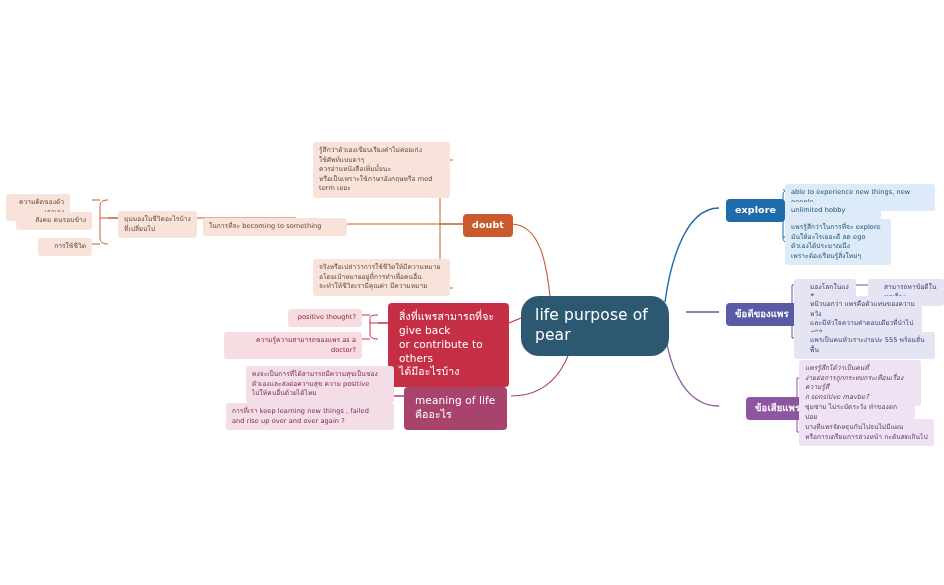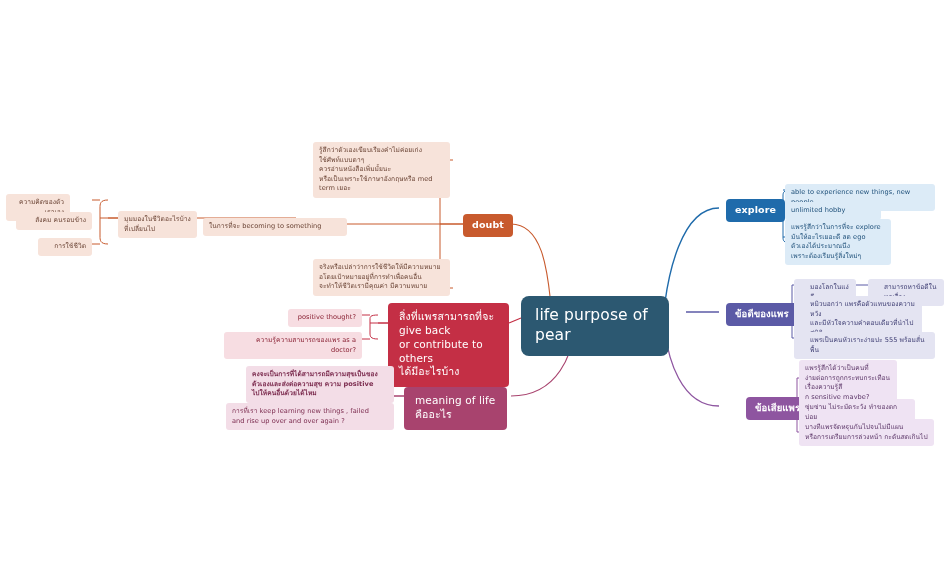--- a/index.html
+++ b/index.html
@@ -32,21 +32,21 @@
     border-radius: 5px;
     line-height: 1.32;
     white-space: pre-line;
   }
   
   .root {
     background: #2c5871;
     color: #ffffff;
     font-size: 15.5px;
     padding: 9px 14px 10px 14px;
-    border-radius: 8px;
+    border-radius: 18px;
     letter-spacing: .1px;
   }
   
   .topic {
     color: #ffffff;
     font-size: 9.5px;
     font-weight: bold;
     padding: 5px 9px 5px 9px;
     border-radius: 4px;
     letter-spacing: .1px;
@@ -178,21 +178,21 @@
   <div class="node topic big c-red" style="left:388px; top:303px; width:121px;">สิ่งที่แพรสามารถที่จะ give back
 or contribute to others
 ได้มีอะไรบ้าง</div>
 
   <div class="node leaf t-red align-right" style="left:288px; top:309px; width:74px;">positive thought?</div>
 
   <div class="node leaf t-red align-right" style="left:224px; top:332px; width:138px;">ความรู้ความสามารถของแพร as a doctor?</div>
 
   <div class="node topic big c-mauve" style="left:404px; top:387px; width:103px;">meaning of life คืออะไร</div>
 
-  <div class="node leaf t-mauve" style="left:246px; top:366px; width:148px;font-weight:bold;">คงจะเป็นการที่ได้สามารถมีความสุขเป็นของ
+  <div class="node leaf t-mauve" style="left:246px; top:366px; width:148px;">คงจะเป็นการที่ได้สามารถมีความสุขเป็นของ
 ตัวเองและส่งต่อความสุข ความ positive
 ไปให้คนอื่นด้วยได้ไหม</div>
 
   <div class="node leaf t-mauve" style="left:226px; top:403px; width:168px;">การที่เรา keep learning new things , failed
 and rise up over and over again ?</div>
 
   <div class="node topic c-blue" style="left:726px; top:199px;">explore</div>
 
   <div class="node leaf t-blue" style="left:785px; top:184px; width:150px;">able to experience new things, new people</div>
 
@@ -210,21 +210,21 @@
   <div class="node leaf t-purple" style="left:868px; top:279px; width:76px;">สามารถหาข้อดีในทุกเรื่อง</div>
 
   <div class="node leaf t-purple" style="left:794px; top:296px; width:128px;">หมิวบอกว่า แพรคือตัวแทนของความหวัง
 และมีหัวใจความคำตอบเดียวที่นำไปสู่มิติ
 อื่นๆ</div>
 
   <div class="node leaf t-purple" style="left:794px; top:332px; width:141px;">แพรเป็นคนหัวเราะง่ายปะ 555 พร้อมสั่นพื้น</div>
 
   <div class="node topic c-violet" style="left:726px; top:397px;">ข้อเสียแพรล่ะ</div>
 
-  <div class="node leaf t-violet" style="left:799px; top:360px; width:98px;">แพรรู้สึกได้ว่าเป็นคนที่
+  <div class="node leaf t-violet" style="left:799px; top:360px; width:122px;font-style:italic;">แพรรู้สึกได้ว่าเป็นคนที่
 ง่ายต่อการถูกกระทบกระเทือนเรื่องความรู้สึ
 ก sensitive maybe?</div>
 
   <div class="node leaf t-violet" style="left:799px; top:399px; width:116px;">ซุ่มซ่าม ไม่ระมัดระวัง ทำของตกบ่อย</div>
 
   <div class="node leaf t-violet" style="left:799px; top:419px; width:135px;">บางทีแพรจัดหฐุนกันไปจนไม่มีแผน
 หรือการเตรียมการล่วงหน้า กะดันสดเกินไป</div>
 
 </div>
 

